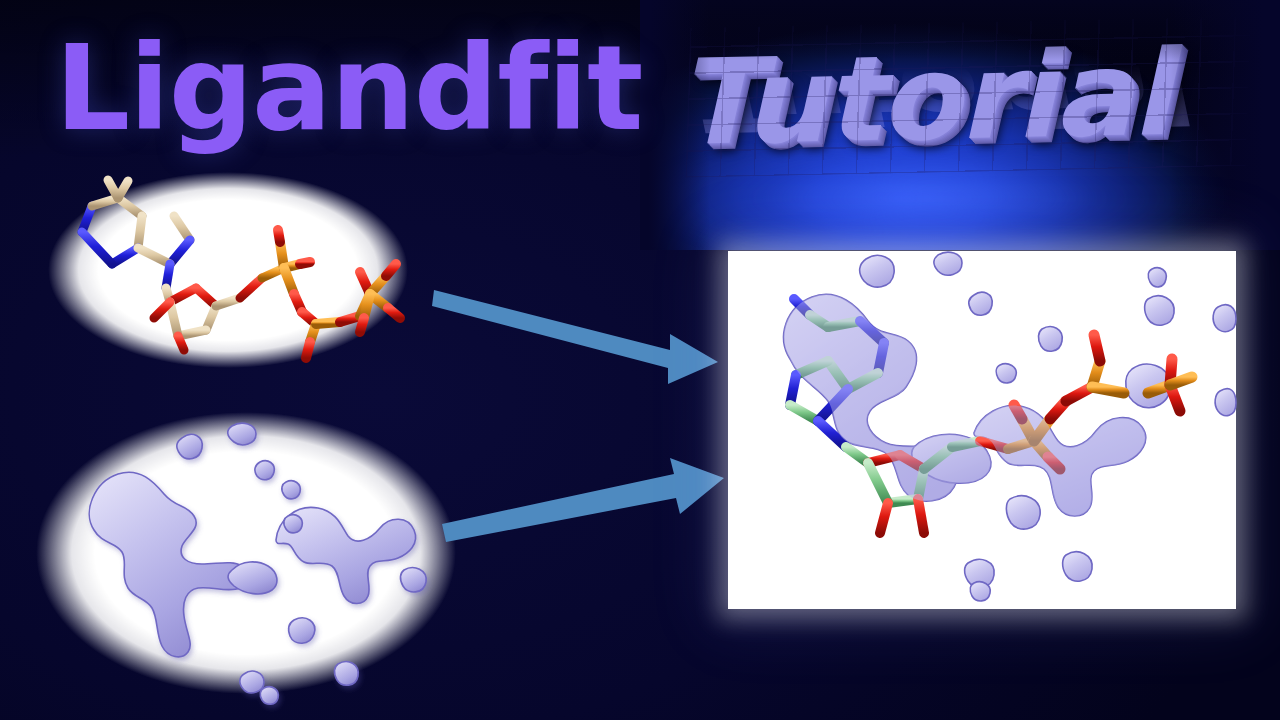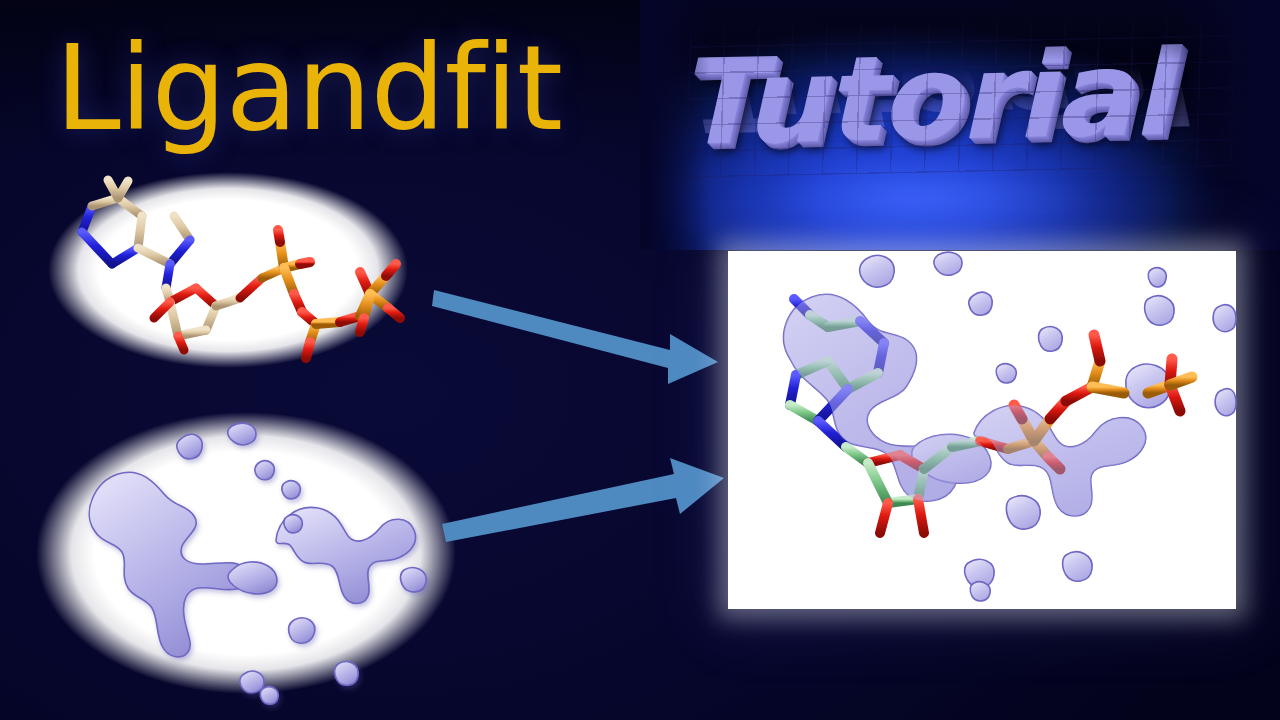--- a/index.html
+++ b/index.html
@@ -65,21 +65,21 @@
     background:linear-gradient(90deg, rgba(5,5,40,0) 0%, #05052a 85%);}
   .tut-edgefade-l{position:absolute;left:0;top:0;width:70px;height:250px;
     background:linear-gradient(270deg, rgba(5,5,40,0) 0%, #05052a 88%);}
   .tut-edgefade-t{position:absolute;left:0;top:0;width:640px;height:60px;
     background:linear-gradient(180deg, #04041f 0%, rgba(5,5,40,0) 100%);}
 
   
   .title{
     position:absolute;left:55px;top:18px;
     font-family:"DejaVu Sans",sans-serif;
-    font-weight:normal;font-size:118px;line-height:140px;color:#eab308;
+    font-weight:bold;font-size:118px;line-height:140px;color:#8b5cf6;
     letter-spacing:-1px;white-space:nowrap;
     text-shadow:0 0 26px rgba(60,70,180,.45);
   }
 
   
   .ellipse{
     position:absolute;border-radius:50%;
     background:radial-gradient(closest-side, #ffffff 0%, #ffffff 72%, rgba(255,255,255,.9) 83%, rgba(255,255,255,0) 100%);
     filter:blur(0.4px);
   }

